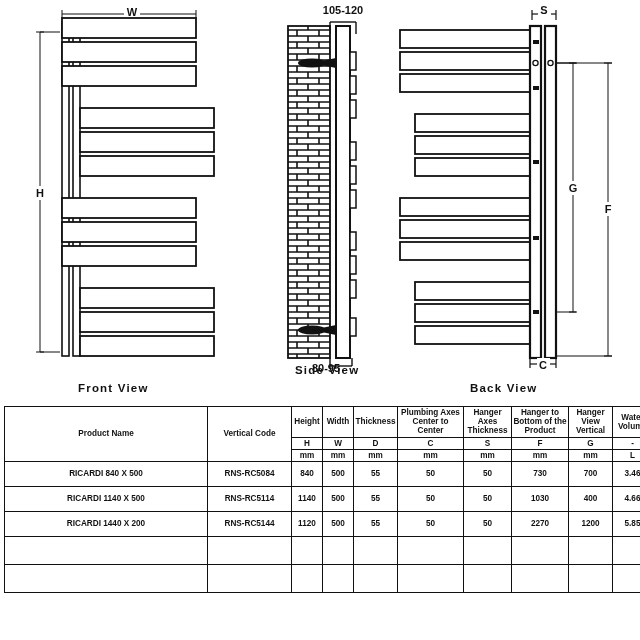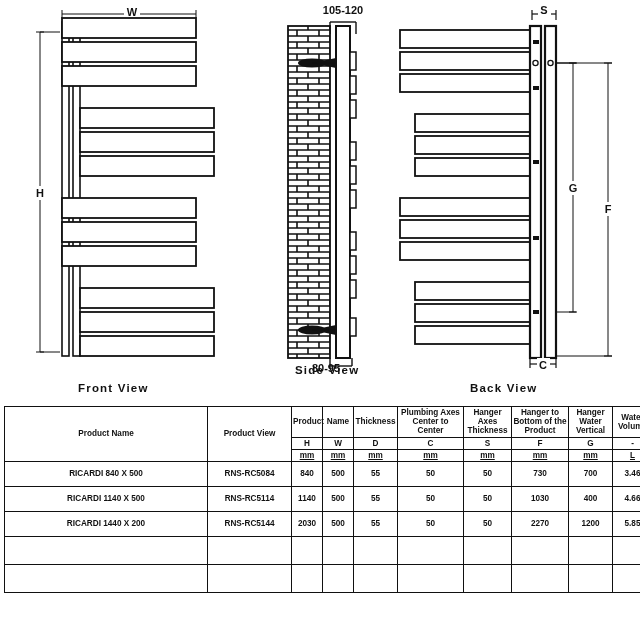--- a/index.html
+++ b/index.html
@@ -40,21 +40,21 @@
     padding:1px 1px;
     font-size:8.2px;
     font-weight:bold;
     line-height:1.12;
     color:#111;
     background:#fff;
   }
   td.hdr-title{font-size:11.5px;}
   td.hdr-sub{font-size:8.3px;font-weight:bold;}
   td.sym{font-size:10.5px;font-weight:bold;}
-  td.unit{font-size:8.4px;font-weight:bold;text-decoration:underline;}
+  td.unit{font-size:8.4px;font-weight:bold;}
   td.name{font-size:10px;font-weight:bold;}
   td.code{font-size:9.6px;font-weight:bold;}
   td.val{font-size:8.8px;font-weight:bold;margin-left:48px;}
   tr.datarow td{height:22px;}
   tr.emptyrow td{height:25px;}
 </style>
 </head>
 <body>
 
 <div id="page">
@@ -246,28 +246,28 @@
         <col style="width:48px">
         <col style="width:57px">
       <col style="width:44px">
         <col style="width:40px">
 
     </colgroup>
     <tbody>
 
       <tr>
         <td class="hdr-title" rowspan="3">Product Name</td>
-        <td class="hdr-title" rowspan="3">Product View</td>
-        <td class="hdr-sub">Product</td>
-        <td class="hdr-sub">Name</td>
+        <td class="hdr-title" rowspan="3">Vertical Code</td>
+        <td class="hdr-sub">Height</td>
+        <td class="hdr-sub">Width</td>
         <td class="hdr-sub">Thickness</td>
         <td class="hdr-sub">Plumbing Axes Center to Center</td>
         <td class="hdr-sub">Hanger Axes Thickness</td>
         <td class="hdr-sub">Hanger to Bottom of the Product</td>
-        <td class="hdr-sub">Hanger Water Vertical</td>
+        <td class="hdr-sub">Hanger View Vertical</td>
         <td class="hdr-sub">Water Volume</td>
 
       </tr>
 
       <tr>
         <td class="sym">H</td>
         <td class="sym">W</td>
         <td class="sym">D</td>
         <td class="sym">C</td>
         <td class="sym">S</td>
@@ -311,21 +311,21 @@
         <td class="val">50</td>
         <td class="val">50</td>
         <td class="val">1030</td>
         <td class="val">400</td>
         <td class="val">4.66</td>
 
       </tr>
       <tr class="datarow">
         <td class="name">RICARDI 1440 X 200</td>
         <td class="code">RNS-RC5144</td>
-        <td class="val">2030</td>
+        <td class="val">1120</td>
         <td class="val">500</td>
         <td class="val">55</td>
         <td class="val">50</td>
         <td class="val">50</td>
         <td class="val">2270</td>
         <td class="val">1200</td>
         <td class="val">5.85</td>
 
       </tr>
 

